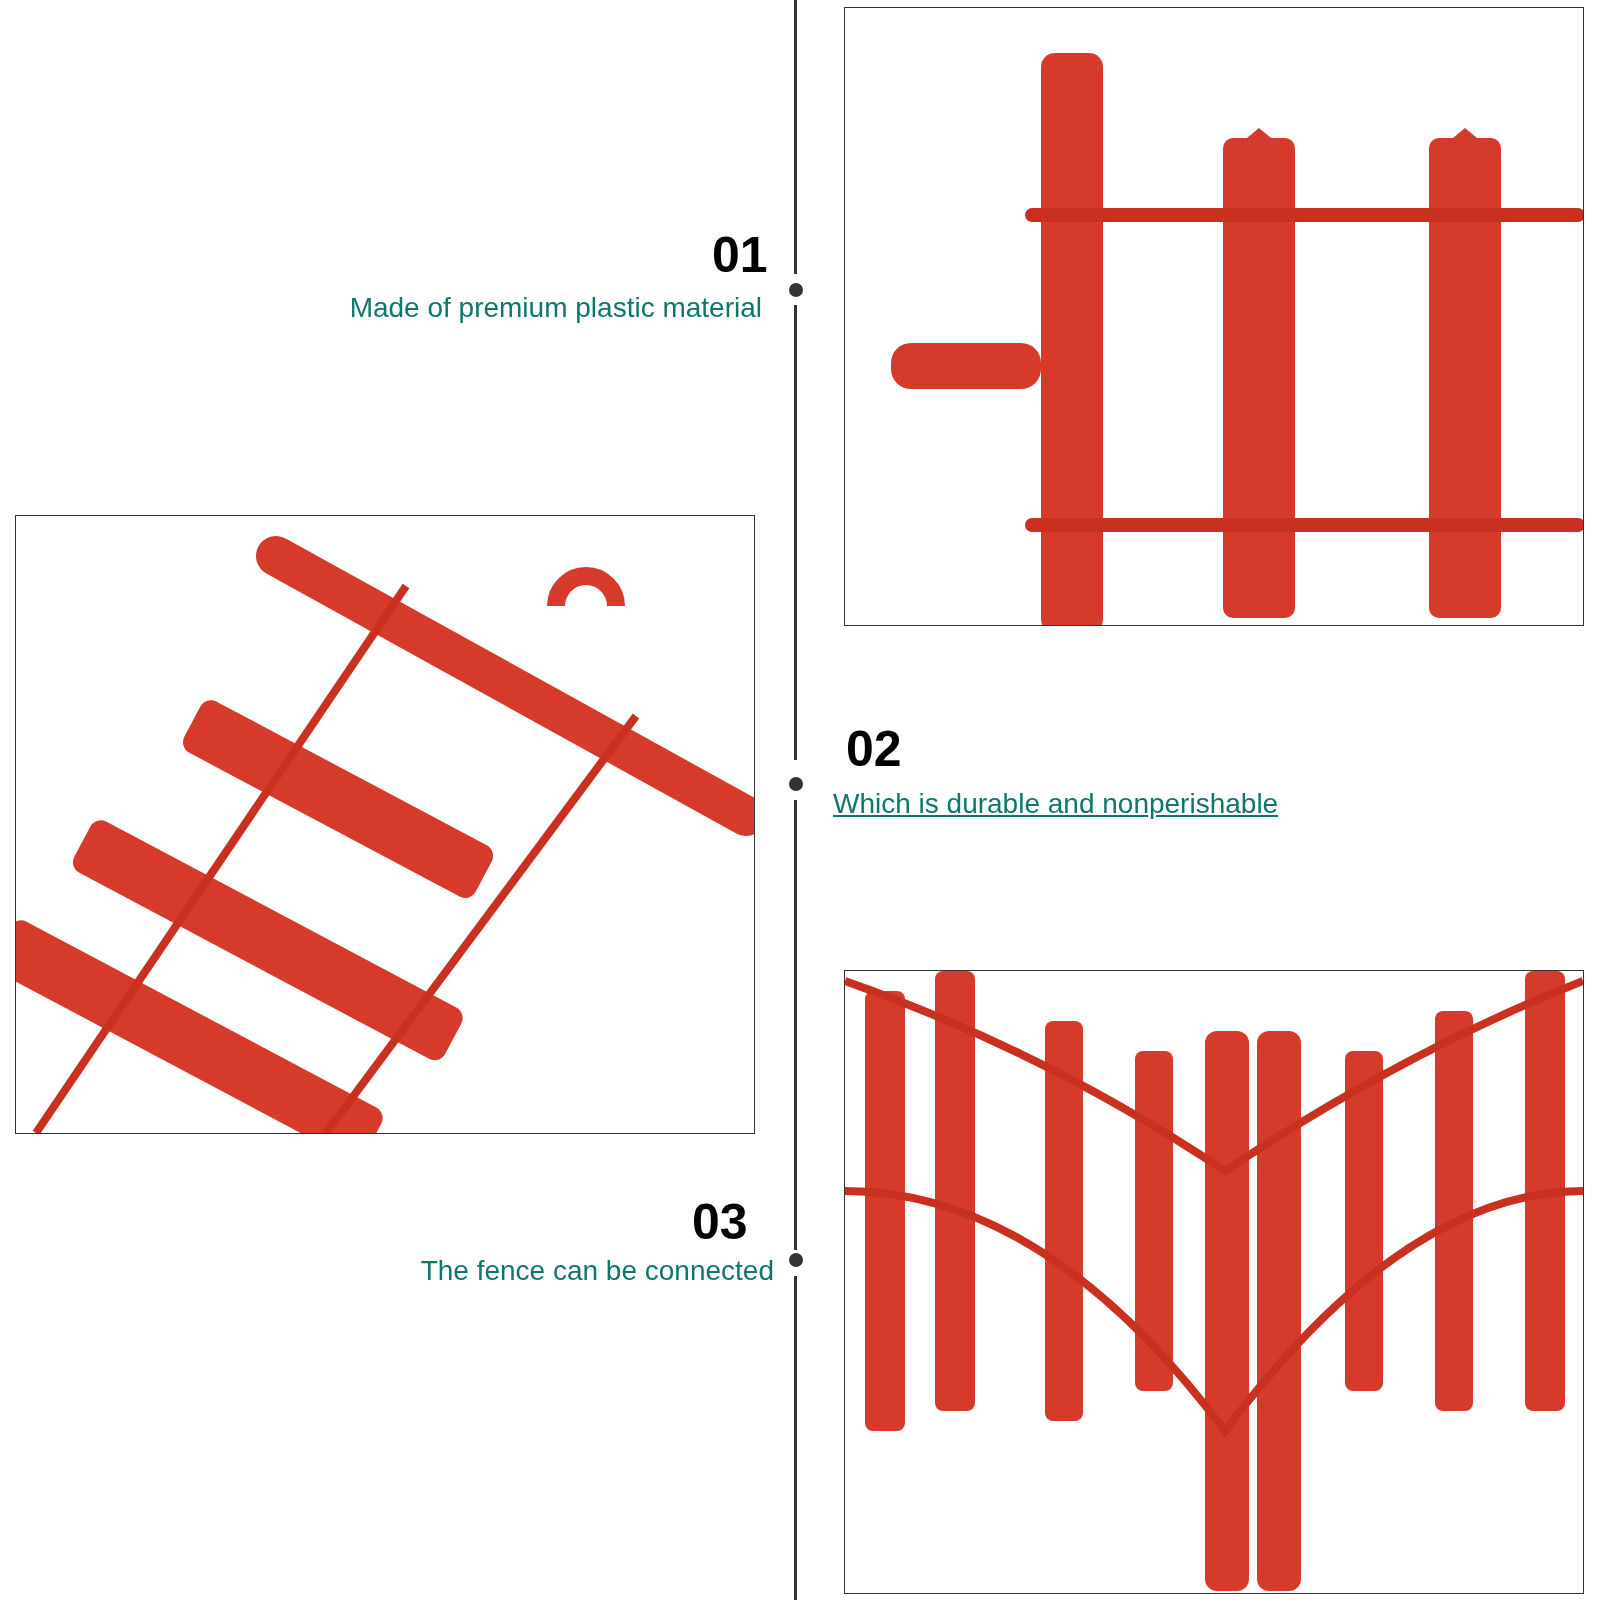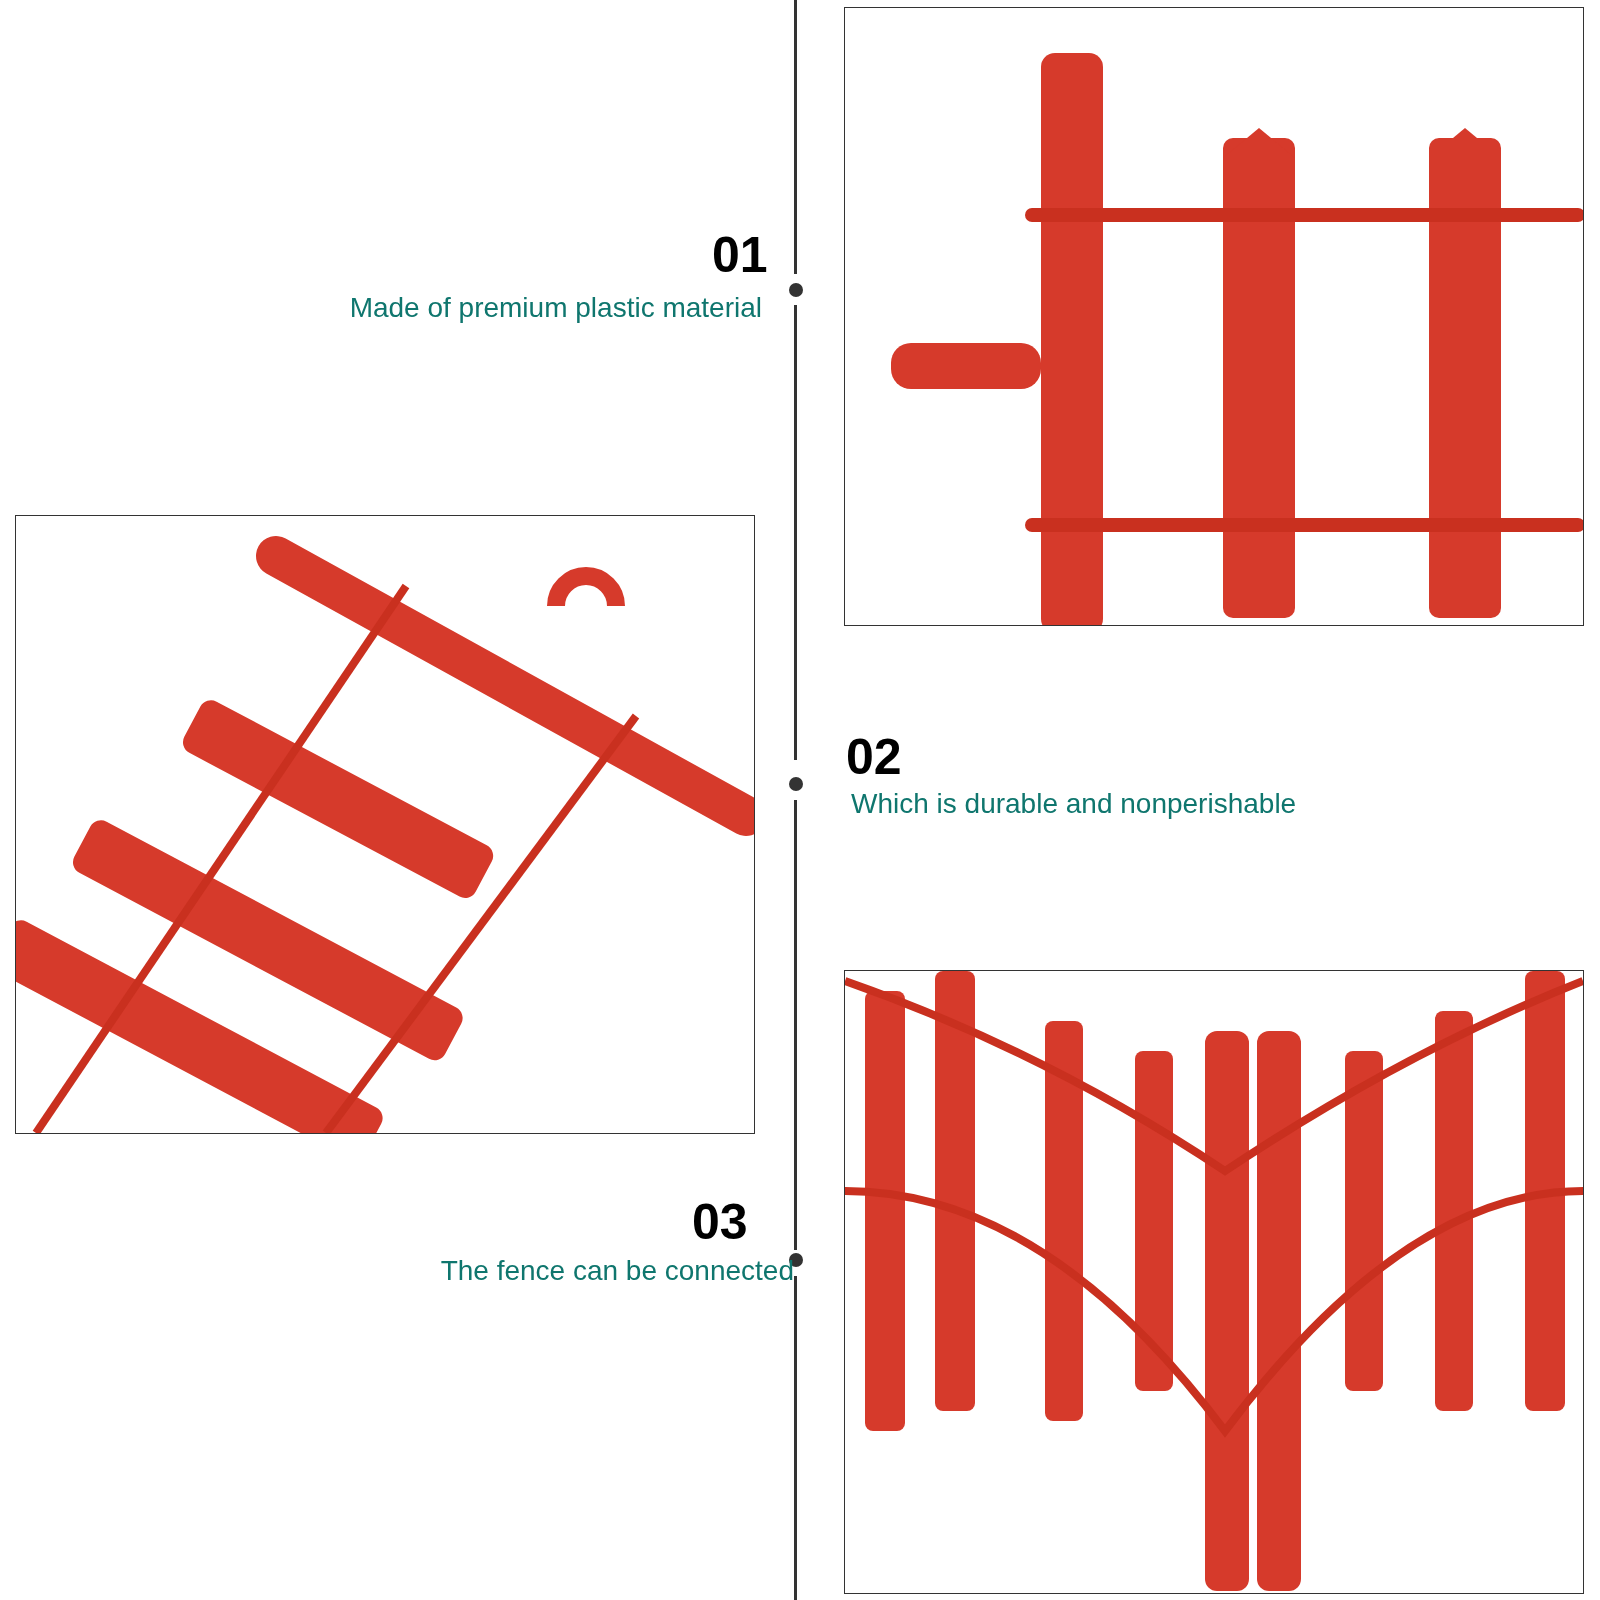--- a/index.html
+++ b/index.html
@@ -18,25 +18,25 @@
 <div class="dot" style="left:789px;top:283px;"></div>
 <div class="vline" style="top:305px;height:455px;"></div>
 <div class="dot" style="left:789px;top:777px;"></div>
 <div class="vline" style="top:800px;height:450px;"></div>
 <div class="dot" style="left:789px;top:1253px;"></div>
 <div class="vline" style="top:1276px;height:324px;"></div>
 
 <div class="num" style="left:712px;top:226px;">01</div>
 <div class="cap" style="right:838px;top:292px;">Made of premium plastic material</div>
 
-<div class="num" style="left:846px;top:720px;margin-top:8px;">02</div>
-<div class="cap" style="left:851px;top:788px;">Which is durable and nonperishable</div>
+<div class="num" style="left:846px;top:720px;">02</div>
+<div class="cap" style="left:833px;top:788px;text-decoration:underline;">Which is durable and nonperishable</div>
 
 <div class="num" style="left:692px;top:1193px;">03</div>
-<div class="cap" style="right:806px;top:1255px;">The fence can be connected</div>
+<div class="cap" style="right:826px;top:1255px;">The fence can be connected</div>
 
 <div class="photo" style="left:844px;top:7px;width:738px;height:617px;">
   <svg viewBox="0 0 738 617">
     <rect x="196" y="45" width="62" height="580" rx="14" fill="#d63a2b"></rect>
     <rect x="378" y="130" width="72" height="480" rx="10" fill="#d63a2b"></rect>
     <polygon points="378,150 414,120 450,150" fill="#d63a2b"></polygon>
     <rect x="584" y="130" width="72" height="480" rx="10" fill="#d63a2b"></rect>
     <polygon points="584,150 620,120 656,150" fill="#d63a2b"></polygon>
     <rect x="180" y="200" width="560" height="14" rx="7" fill="#c9301f"></rect>
     <rect x="180" y="510" width="560" height="14" rx="7" fill="#c9301f"></rect>

